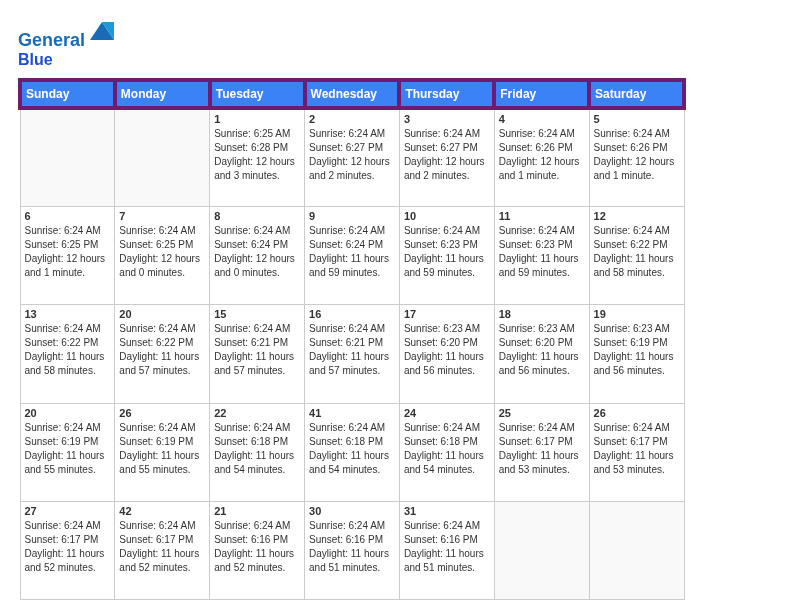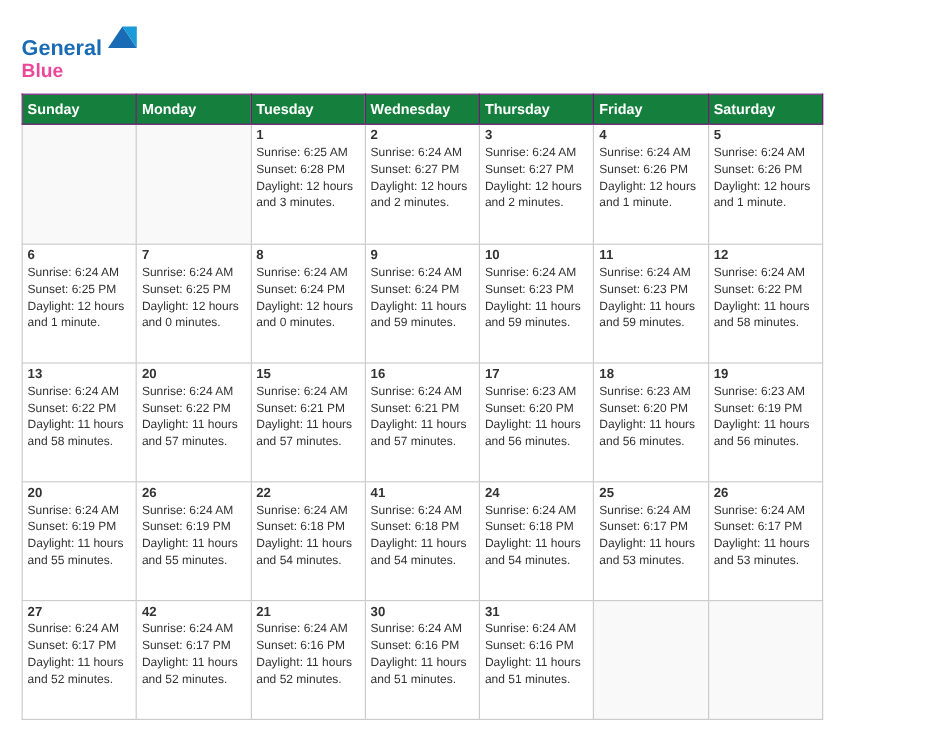--- a/index.html
+++ b/index.html
@@ -54,26 +54,26 @@
       color: #555;
     }
     .calendar {
       flex: 1;
       border: 1px solid #ccc;
       border-collapse: collapse;
       width: 100%;
       table-layout: fixed;
     }
     .calendar th {
-      background-color: #15803d;
+      background-color: #3b82f6;
       color: #fff;
       font-size: 12px;
       font-weight: bold;
       padding: 5px 4px;
-      border: 1px solid #701a75;
+      border: 4px solid #701a75;
       text-align: left;
     }
     .calendar td {
       border: 1px solid #ccc;
       vertical-align: top;
       padding: 3px 4px;
       font-size: 9.5px;
       color: #333;
       background: #fff;
       height: 88px;
@@ -99,21 +99,21 @@
 <div class="page">
   <div class="header">
     <div class="logo">
       <div>
         <div class="logo-text">
           <span>General</span><svg class="logo-icon" viewBox="0 0 28 28">
               <polygon points="2,22 14,4 26,22" fill="#1a6bb5"></polygon>
               <polygon points="14,4 26,4 26,22" fill="#1a9ad7"></polygon>
             </svg>
         </div>
-        <div class="logo-text" style="color:#ec4899; font-size:16px;">Blue</div>
+        <div class="logo-text" style="color:#1d4ed8; font-size:16px;">Blue</div>
       </div>
     </div>
     <div class="title-block">
       <div class="month-title"></div>
       <div class="location"></div>
     </div>
   </div>
 
   <table class="calendar">
     <thead>

